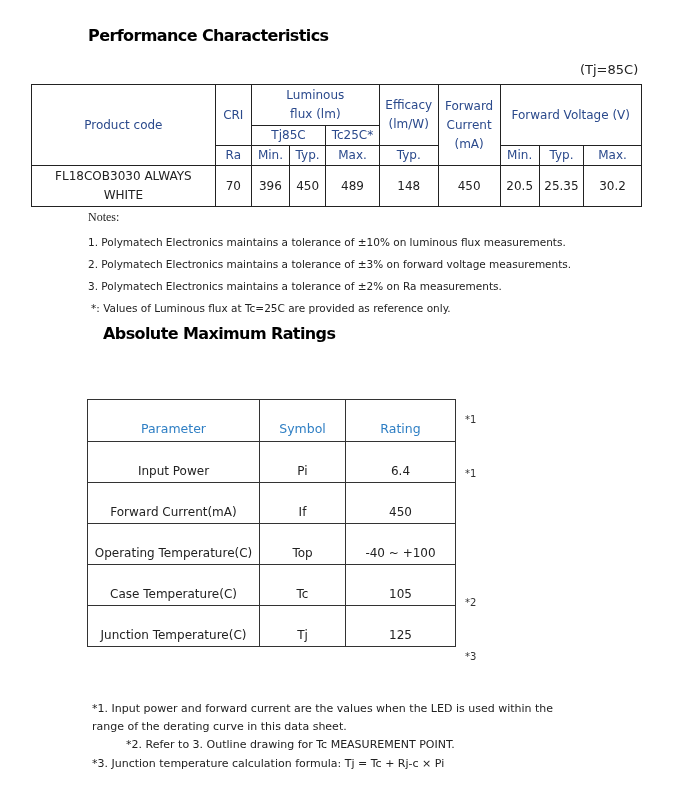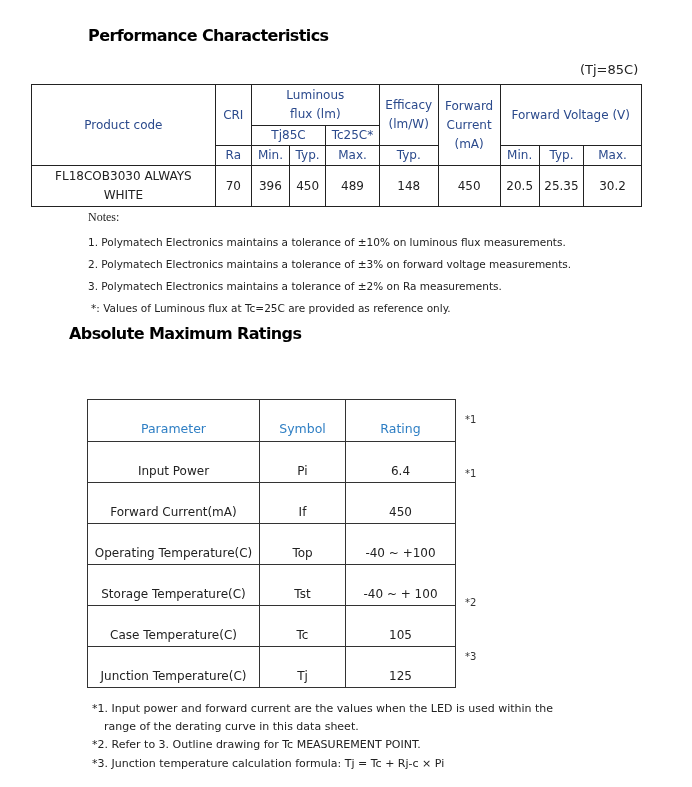--- a/index.html
+++ b/index.html
@@ -80,21 +80,21 @@
   </tr>
 </tbody>
   </table>
 
 <div class="notes" style="top:210px; font-size:12px;font-family:Liberation Serif, serif;">Notes:</div>
 <div class="notes" style="top:236px;">1. Polymatech Electronics maintains a tolerance of ±10% on luminous flux measurements.</div>
 <div class="notes" style="top:258px;">2. Polymatech Electronics maintains a tolerance of ±3% on forward voltage measurements.</div>
 <div class="notes" style="top:280px;">3. Polymatech Electronics maintains a tolerance of ±2% on Ra measurements.</div>
 <div class="notes" style="top:302px; left:91px;">*: Values of Luminous flux at Tc=25C are provided as reference only.</div>
 
-<div class="abs h-title" style="left:69px; top:324px;text-align:right;">Absolute Maximum Ratings</div>
+<div class="abs h-title" style="left:103px; top:324px;text-align:right;">Absolute Maximum Ratings</div>
 
 <table class="amr">
   <colgroup>
       <col style="width:172px">
       <col style="width:86px">
       <col style="width:110px">
     </colgroup>
   <tbody>
       <tr class="hd" style="height:40px">
     <td>Parameter</td>
@@ -110,38 +110,33 @@
     <td>Forward Current(mA)</td>
     <td class="mid">If</td>
     <td>450</td>
   </tr>
   <tr style="height:41px">
     <td>Operating Temperature(C)</td>
     <td class="mid">Top</td>
     <td>-40 ~ +100</td>
   </tr>
   <tr style="height:41px">
-    <td>Storage Temperature(C)</td>
-    <td class="mid">Tst</td>
-    <td>-40 ~ + 100</td>
-  </tr>
-  <tr style="height:41px">
     <td>Case Temperature(C)</td>
     <td class="mid">Tc</td>
     <td>105</td>
   </tr>
   <tr style="height:41px">
     <td>Junction Temperature(C)</td>
     <td class="mid">Tj</td>
     <td>125</td>
   </tr>
 </tbody>
   </table>
 
 <div class="fn-mark" style="top:414px;">*1</div>
 <div class="fn-mark" style="top:468px;">*1</div>
 <div class="fn-mark" style="top:597px;">*2</div>
 <div class="fn-mark" style="top:651px;">*3</div>
 
 <div class="footer" style="top:700px;">*1. Input power and forward current are the values when the LED is used within the</div>
-<div class="footer" style="top:718px;margin-left:12px;">range of the derating curve in this data sheet.</div>
-<div class="footer" style="top:736px;">*2. Refer to 3. Outline drawing for Tc MEASUREMENT POINT.</div>
+<div class="footer" style="top:718px;">range of the derating curve in this data sheet.</div>
+<div class="footer" style="top:736px;margin-left:34px;">*2. Refer to 3. Outline drawing for Tc MEASUREMENT POINT.</div>
 <div class="footer" style="top:755px;">*3. Junction temperature calculation formula: Tj = Tc + Rj-c × Pi</div>
 
 </body></html>

